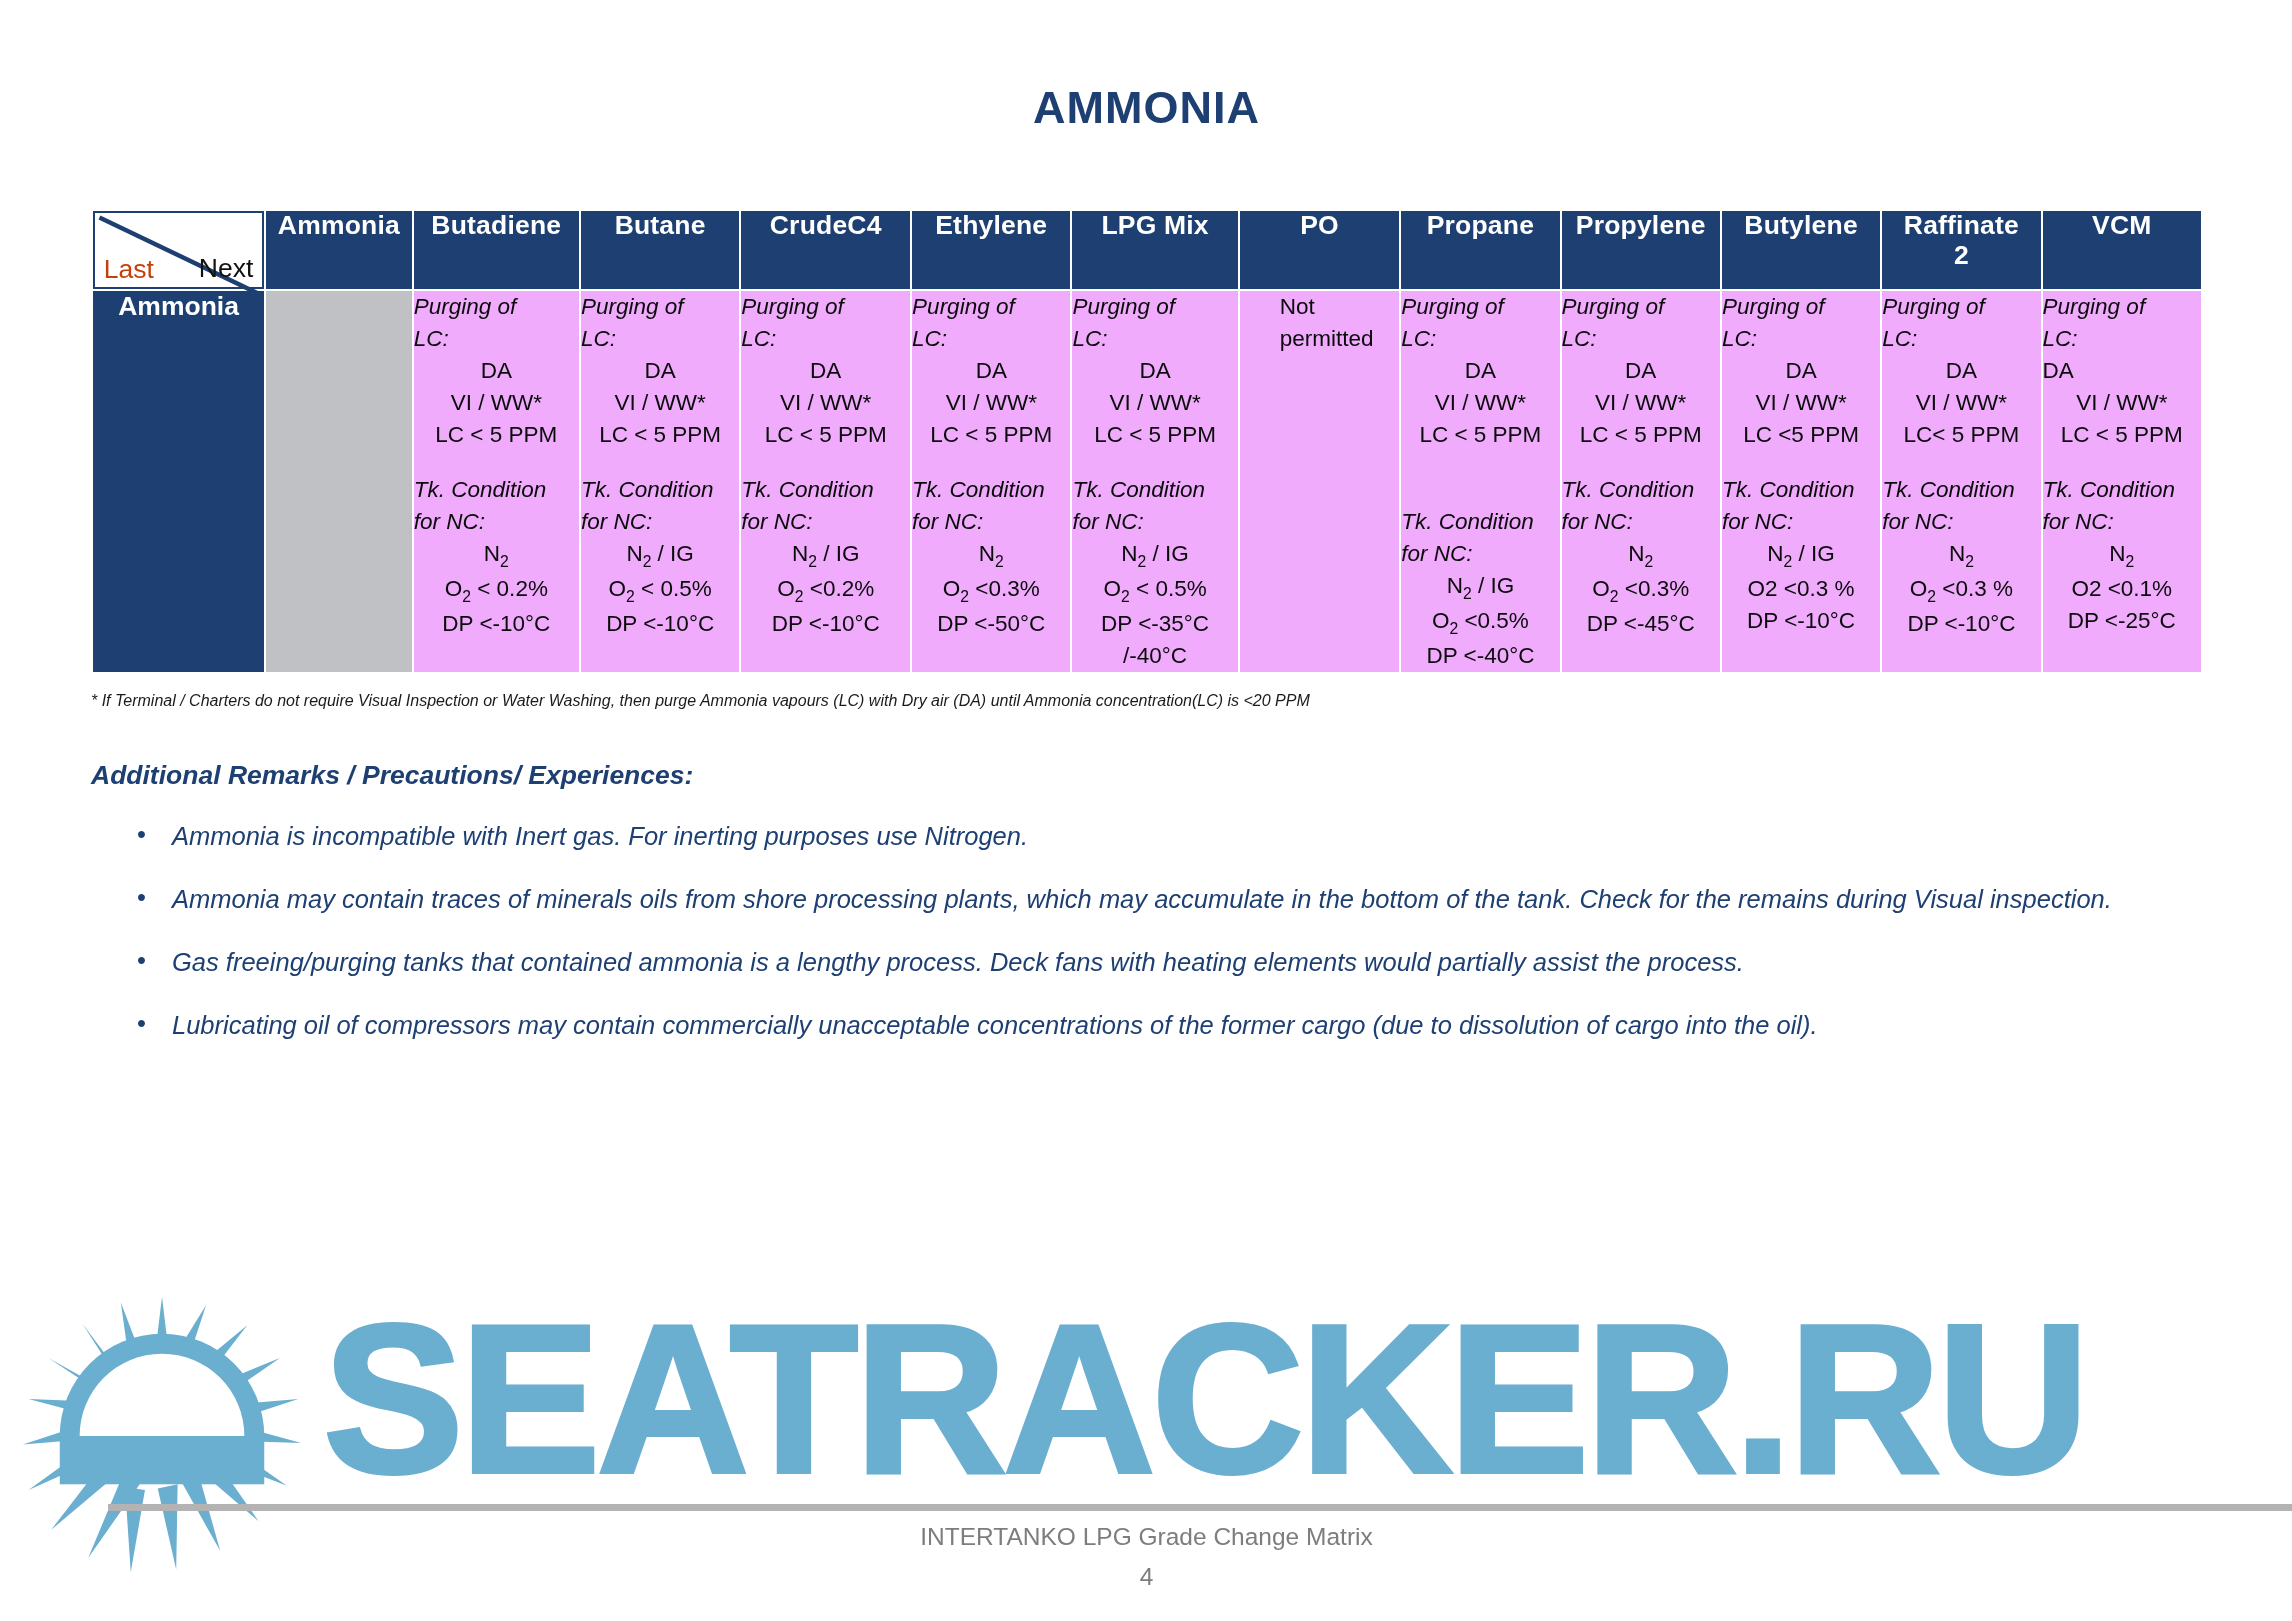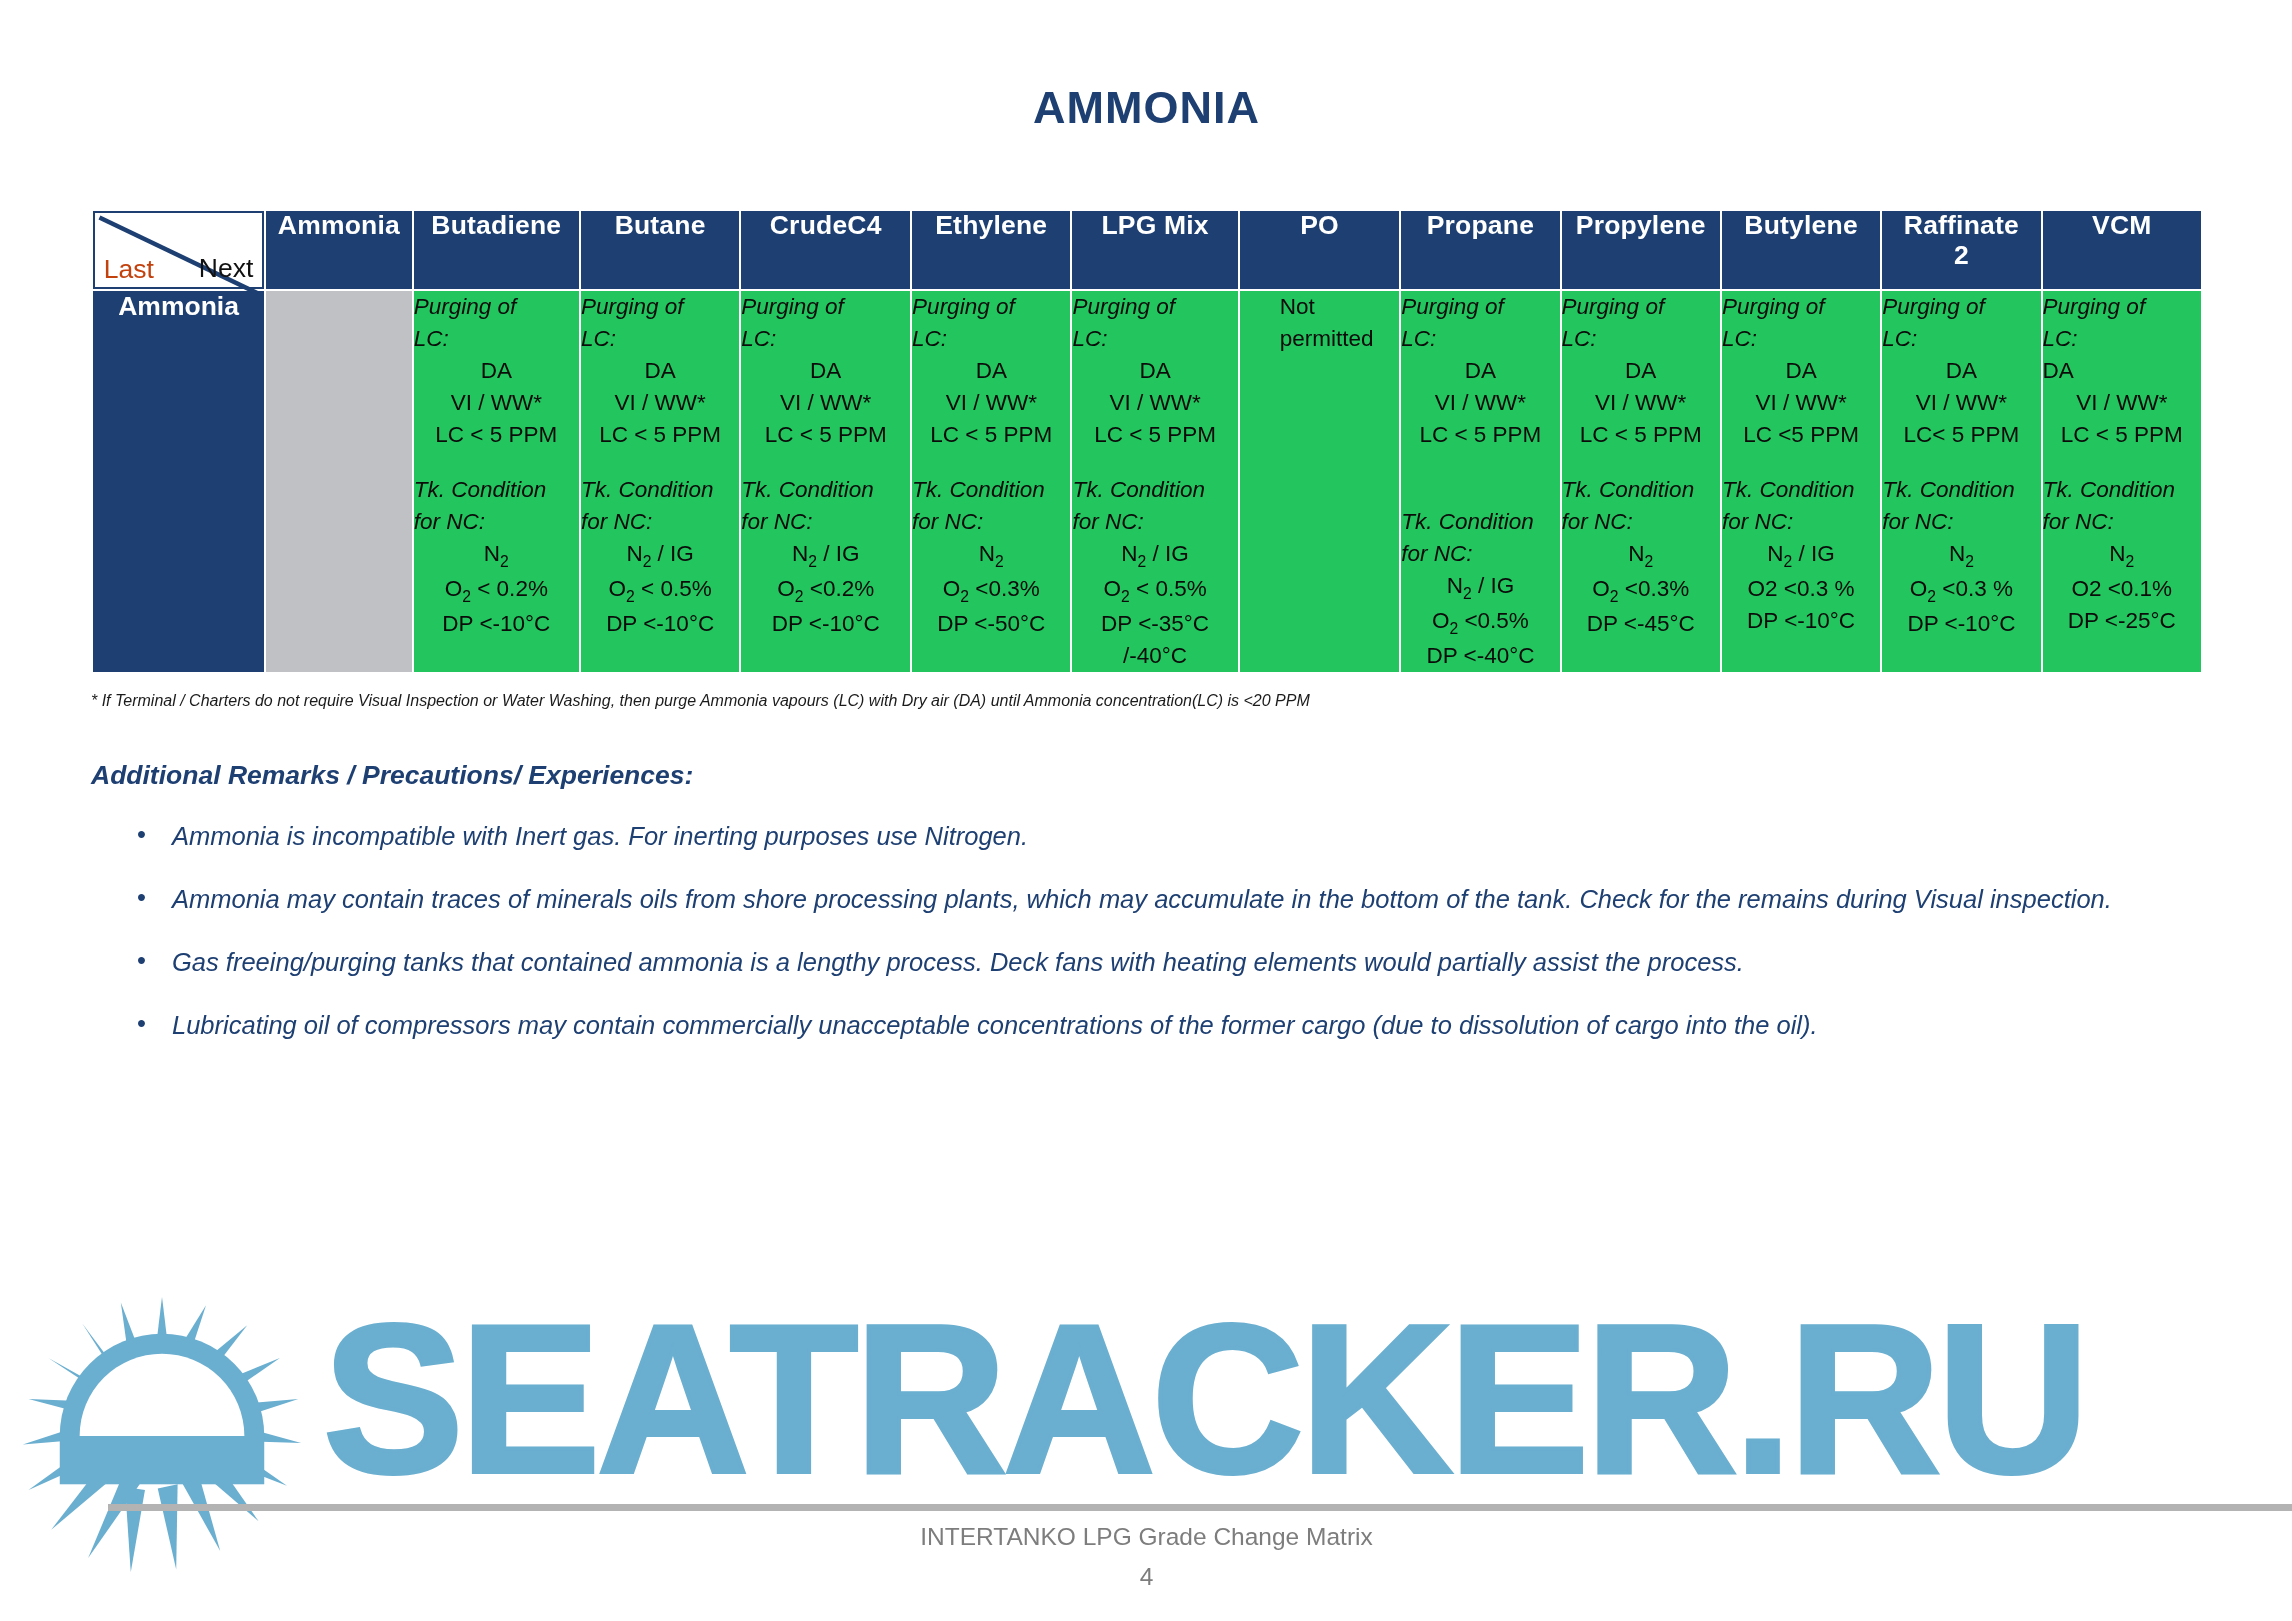--- a/index.html
+++ b/index.html
@@ -64,21 +64,21 @@
   td.rowhead{
     background:#1d3f72;
     color:#ffffff;
     font-size:26.5px;
     font-weight:bold;
     text-align:center;
     vertical-align:top;
     padding-top:13.7px;
   }
   td.cell{
-    background:#22c55e;
+    background:#f0abfc;
     font-size:22.5px;
     color:#0b0b0b;
     line-height:1.42;
     padding:5.9px 5.9px 11.8px 5.9px;
     height:345px;
   }
   td.cell-blank{
     background:#bfc1c4;
   }
   .c-title{font-style:italic;text-align:left;}

